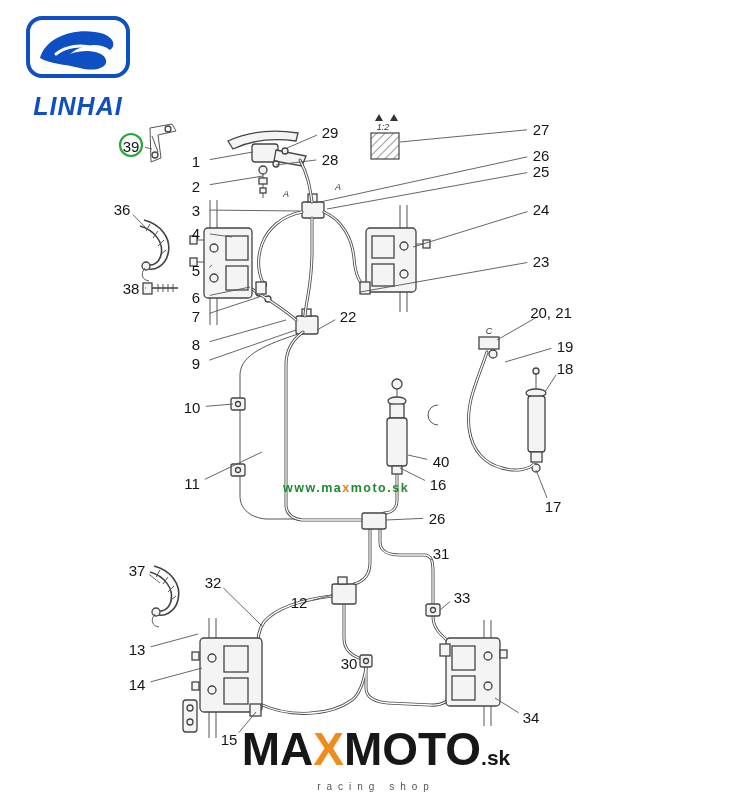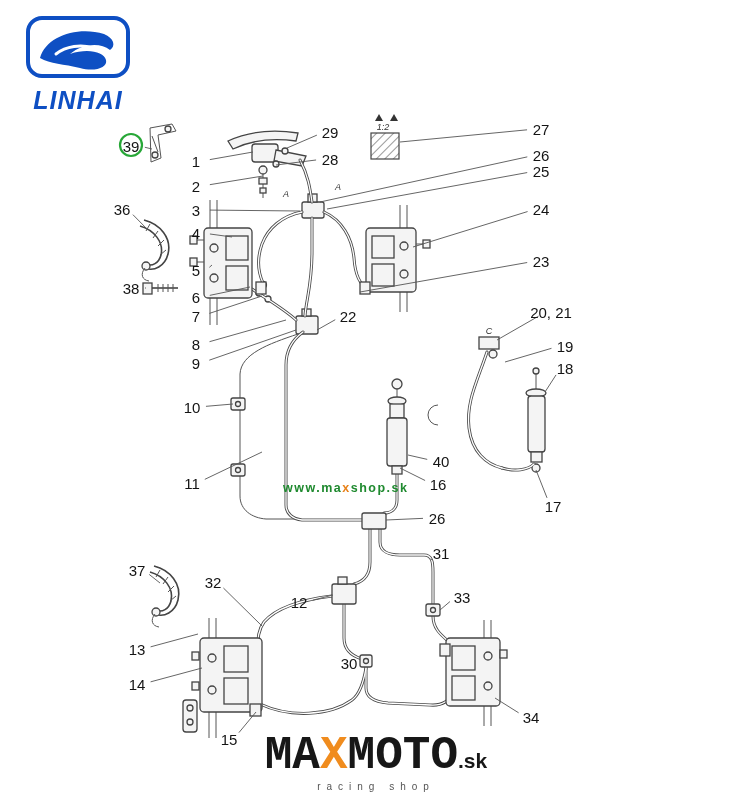--- a/index.html
+++ b/index.html
@@ -1,31 +1,31 @@
 <!DOCTYPE html>
 <html><head>
 <meta charset="utf-8">
 <style>
   html,body{margin:0;padding:0;background:#fff;}
   #canvas{position:relative;width:752px;height:800px;background:#ffffff;overflow:hidden;
           font-family:"Liberation Sans",sans-serif;}
   
   .logo-wrap{position:absolute;left:26px;top:16px;width:120px;}
   .logo-text{color:#0e4fc3;font-weight:800;font-style:italic;font-size:25px;
-             letter-spacing:1px;margin-top:4px;text-align:center;width:104px;}
+             letter-spacing:1px;margin-top:10px;text-align:center;width:104px;}
   
   .watermark{position:absolute;left:283px;top:481px;font-size:12.5px;font-weight:bold;
              letter-spacing:1.5px;color:#1f8a2f;white-space:nowrap;}
   .watermark .wm-x{color:#e8821a;}
   
   .footer{position:absolute;left:0;bottom:8px;width:100%;text-align:center;line-height:1;}
-  .footer .big{font-size:46px;font-weight:800;color:#171717;letter-spacing:0px;font-family:Liberation Mono, monospace;}
+  .footer .big{font-size:46px;font-weight:800;color:#171717;letter-spacing:0px;}
   .footer .fx{color:#f08c1e;}
   .footer .sk{font-size:21px;font-weight:800;color:#171717;}
-  .footer .tagline{font-size:10px;letter-spacing:6px;color:#555;margin-top:3px;}
+  .footer .tagline{font-size:10px;letter-spacing:6px;color:#555;margin-top:10px;}
   
   .part{fill:#f4f4f4;stroke:#444;stroke-width:1.3;}
   .part2{fill:none;stroke:#444;stroke-width:1.6;}
   .thin{fill:none;stroke:#555;stroke-width:1;}
   .hose{fill:none;stroke:#4a4a4a;stroke-width:3;stroke-linecap:round;}
   .hose-core{fill:none;stroke:#ffffff;stroke-width:1.3;stroke-linecap:round;}
   .callout{font-family:"Liberation Sans",sans-serif;font-size:15px;fill:#141414;
            text-anchor:middle;dominant-baseline:central;}
   .leader{stroke:#555;stroke-width:0.9;}
   .tiny{font-family:"Liberation Sans",sans-serif;font-size:9px;font-style:italic;
@@ -405,21 +405,21 @@
           <text x="131" y="146" class="callout">39</text>
         </g>
         <g>
           <line x1="427.2258212586013" y1="459.39003105620014" x2="408" y2="455" class="leader"></line>
           <text x="441" y="461" class="callout">40</text>
         </g>
       </g>
   </svg>
 
   <div class="watermark">
-    <span>www.ma</span><span class="wm-x">x</span><span>shop.sk</span>
+    <span>www.ma</span><span class="wm-x">x</span><span>moto.sk</span>
   </div>
 
   <div class="footer">
     <div>
       <span class="big">MA</span><span class="big fx">X</span><span class="big">MOTO</span><span class="sk">.sk</span>
     </div>
     <div class="tagline">racing shop</div>
   </div>
 
 </div>

